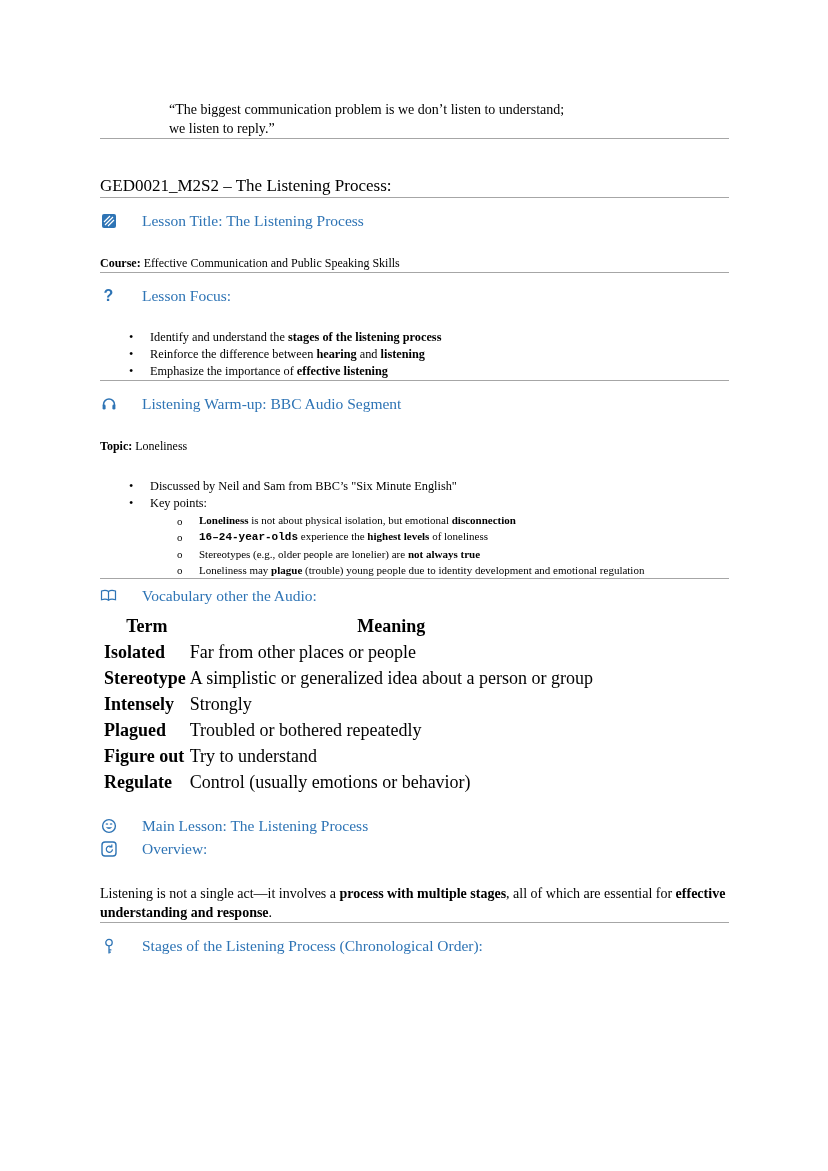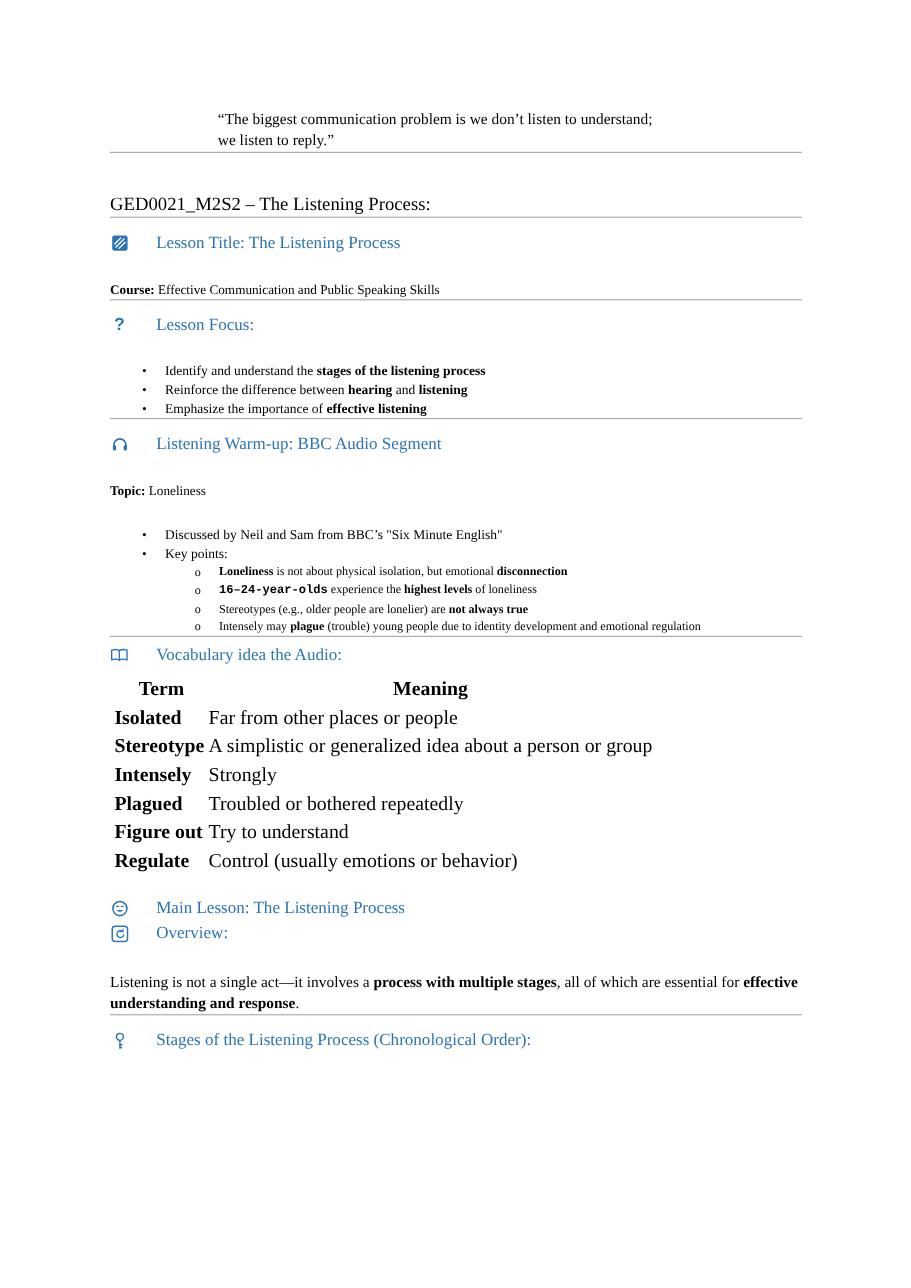--- a/index.html
+++ b/index.html
@@ -6,21 +6,21 @@
   body {
     width:828px; height:1171px; overflow:hidden;
     font-family:"Liberation Serif", "DejaVu Serif", serif;
     color:#000;
   }
   .page { position:relative; width:828px; height:1171px; background:#fff; }
   .content { margin:0 99px 0 100px; }
 
   .quote {
     padding-top:101px;
-    margin-left:98px;
+    margin-left:69px;
     font-size:14px;
     line-height:18.5px;
   }
 
   hr.rule {
     border:none;
     border-top:1px solid #a6a6a6;
     margin:0;
   }
   .r1 { margin-top:32px; }
@@ -175,35 +175,35 @@
     <p class="body-line"><span style="font-weight: bold;">Topic:</span><span> Loneliness</span></p>
 
     <ul class="bullets">
       <li><span>Discussed by Neil and Sam from BBC’s "Six Minute English"</span></li>
       <li>
         <span><span>Key points:</span></span>
         <ul class="sub">
           <li><span style="font-weight: bold;">Loneliness</span><span> is not about physical isolation, but emotional </span><span style="font-weight: bold;">disconnection</span></li>
           <li><span style="font-weight: bold; font-family: Liberation Mono, monospace;">16–24-year-olds</span><span> experience the </span><span style="font-weight: bold;">highest levels</span><span> of loneliness</span></li>
           <li><span>Stereotypes (e.g., older people are lonelier) are </span><span style="font-weight: bold;">not always true</span></li>
-          <li><span>Intensely may </span><span style="font-weight: bold;">plague</span><span> (trouble) young people due to identity development and emotional regulation</span></li>
+          <li><span>Loneliness may </span><span style="font-weight: bold;">plague</span><span> (trouble) young people due to identity development and emotional regulation</span></li>
         </ul>
       </li>
     </ul>
 
     <hr class="rule r5">
 
     <h2 class="section-heading tight">
       <span class="icon">
         <svg width="18" height="14" viewBox="0 0 18 14">
             <path d="M9 2.2 C7.2 0.9 4.2 0.9 1.6 1.7 V11 C4.2 10.2 7.2 10.2 9 11.5 C10.8 10.2 13.8 10.2 16.4 11 V1.7 C13.8 0.9 10.8 0.9 9 2.2 Z" fill="none" stroke="#2E74B5" stroke-width="1.3"></path>
             <path d="M9 2.2 V11.5" stroke="#2E74B5" stroke-width="1.3"></path>
           </svg>
       </span>
-      <span>Vocabulary idea the Audio:</span>
+      <span>Vocabulary other the Audio:</span>
     </h2>
 
     <table class="vocab">
       <thead>
         <tr>
           <th>Term</th>
           <th>Meaning</th>
         </tr>
       </thead>
       <tbody>

